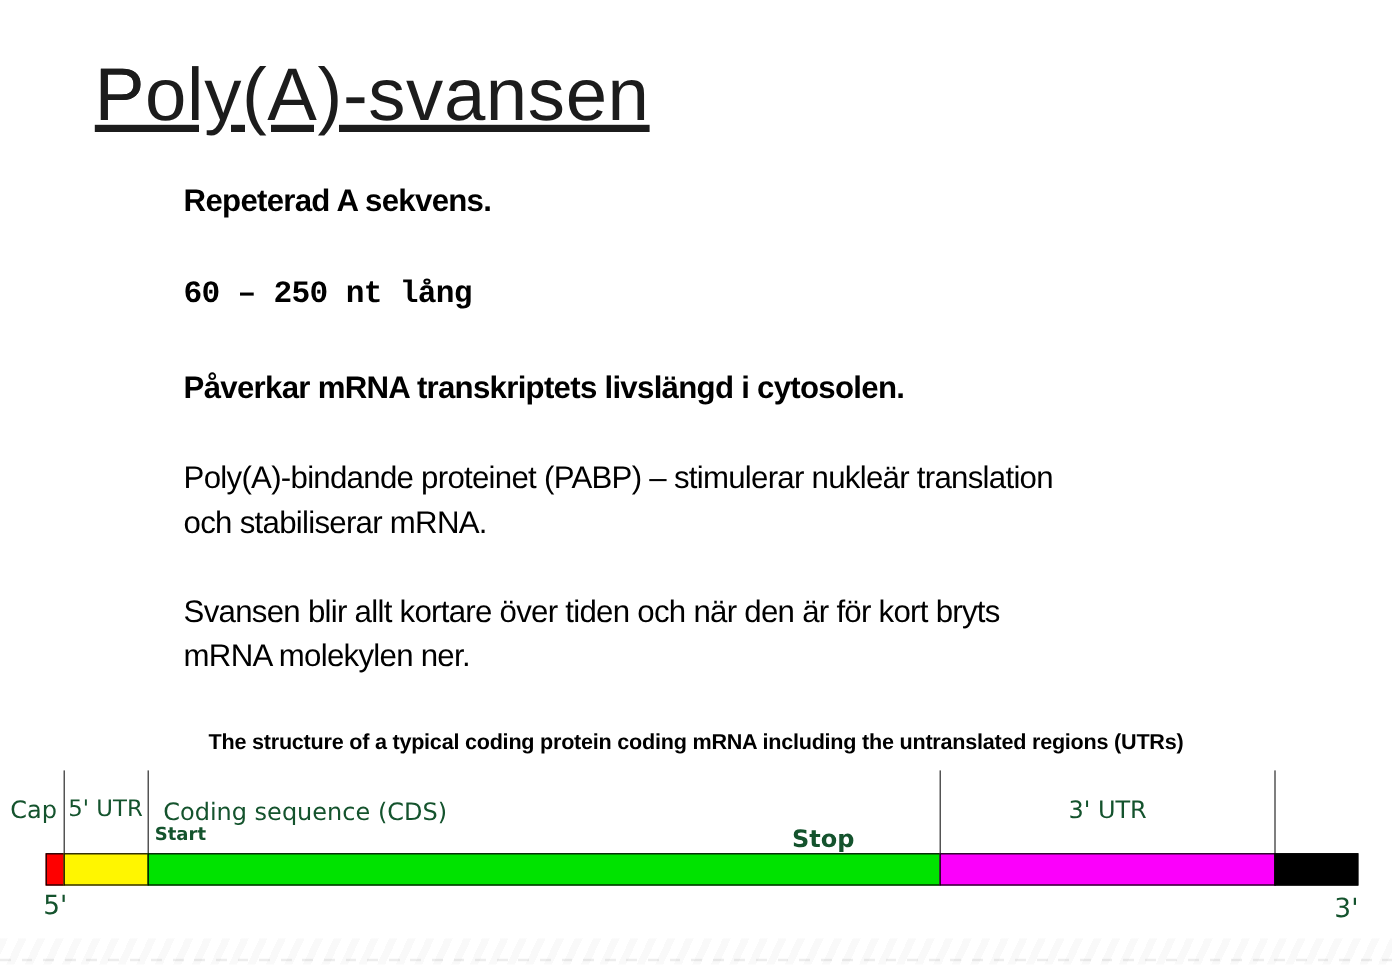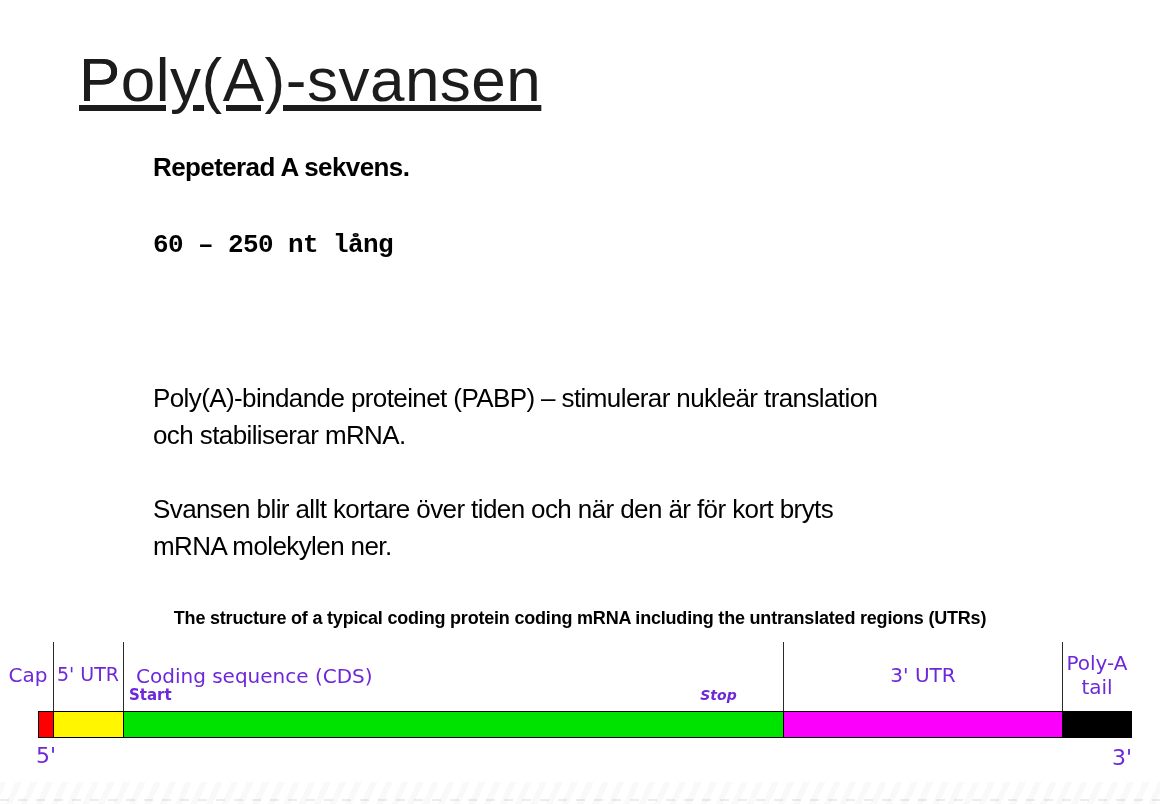--- a/index.html
+++ b/index.html
@@ -72,31 +72,31 @@
   }
   .seg-cap   { left: 38px;   width: 16px;  }
   .seg-utr5  { left: 53px;   width: 71px;  }
   .seg-cds   { left: 123px;  width: 661px; }
   .seg-utr3  { left: 783px;  width: 280px; }
   .seg-polya { left: 1062px; width: 70px;  }
 
   .dlabel {
     position: absolute;
     font-family: "DejaVu Sans", sans-serif;
-    color: #6d28d9;
+    color: #14532d;
     font-size: 20px;
     white-space: pre-line;
   }
   .lbl-cap   { left: 4px;    width: 48px;  top: 663px; text-align: center; }
   .lbl-utr5  { left: 51px;   width: 74px;  top: 663px; text-align: center; font-size: 19px; }
   .lbl-cds   { left: 136px;  width: 660px; top: 664px; }
   .lbl-utr3  { left: 783px;  width: 280px; top: 663px; text-align: center; }
   .lbl-polya { left: 1058px; width: 78px;  top: 651px; text-align: center; line-height: 24px; }
   .lbl-start { left: 129px;  top: 686px; font-size: 15px; font-weight: 700; }
-  .lbl-stop  { left: 660px;  width: 117px; top: 687px; text-align: center; font-size: 14px; font-weight: 700; font-style: italic; }
+  .lbl-stop  { left: 660px;  width: 117px; top: 687px; text-align: left; font-size: 20px; font-weight: 700; }
   .lbl-5p    { left: 36px;   top: 743px; font-size: 22px; }
   .lbl-3p    { left: 1098px; width: 34px; top: 745px; text-align: right; font-size: 22px; }
 
   .noise-strip {
     position: absolute;
     left: 0;
     top: 782px;
     width: 1160px;
     height: 22px;
     background:
@@ -114,38 +114,37 @@
 </head>
 <body>
 
 <div class="slide">
 
   <div class="slide-title">P</div>
   <h1 class="slide-title" style="margin:0;text-decoration:underline;">Poly(A)-svansen</h1>
 
   <div class="para bold p1">Repeterad A sekvens.</div>
   <div class="para bold p2">60 – 250 nt lång</div>
+  <div class="para bold p3">Påverkar mRNA transkriptets livslängd i cytosolen.</div>
   <div class="para p5">Svansen blir allt kortare över tiden och när den är för kort bryts
 mRNA molekylen ner.</div>
   <div class="para p4">Poly(A)-bindande proteinet (PABP) – stimulerar nukleär translation
 och stabiliserar mRNA.</div>
 
   <div class="diagram-title">The structure of a typical coding protein coding mRNA including the untranslated regions (UTRs)</div>
 
   <div class="vline v1"></div>
   <div class="vline v2"></div>
   <div class="vline v3"></div>
   <div class="vline v4"></div>
 
   <div class="dlabel lbl-cap">Cap</div>
   <div class="dlabel lbl-utr5">5' UTR</div>
   <div class="dlabel lbl-cds">Coding sequence (CDS)</div>
   <div class="dlabel lbl-utr3">3' UTR</div>
-  <div class="dlabel lbl-polya">Poly-A
-tail</div>
   <div class="dlabel lbl-start">Start</div>
   <div class="dlabel lbl-stop">Stop</div>
 
   <div class="segment seg-cap" style="background-color: rgb(254, 0, 0);"></div>
   <div class="segment seg-utr5" style="background-color: rgb(255, 246, 0);"></div>
   <div class="segment seg-cds" style="background-color: rgb(0, 227, 0);"></div>
   <div class="segment seg-utr3" style="background-color: rgb(251, 0, 251);"></div>
   <div class="segment seg-polya" style="background-color: rgb(0, 0, 0);"></div>
 
   <div class="dlabel lbl-5p">5'</div>

